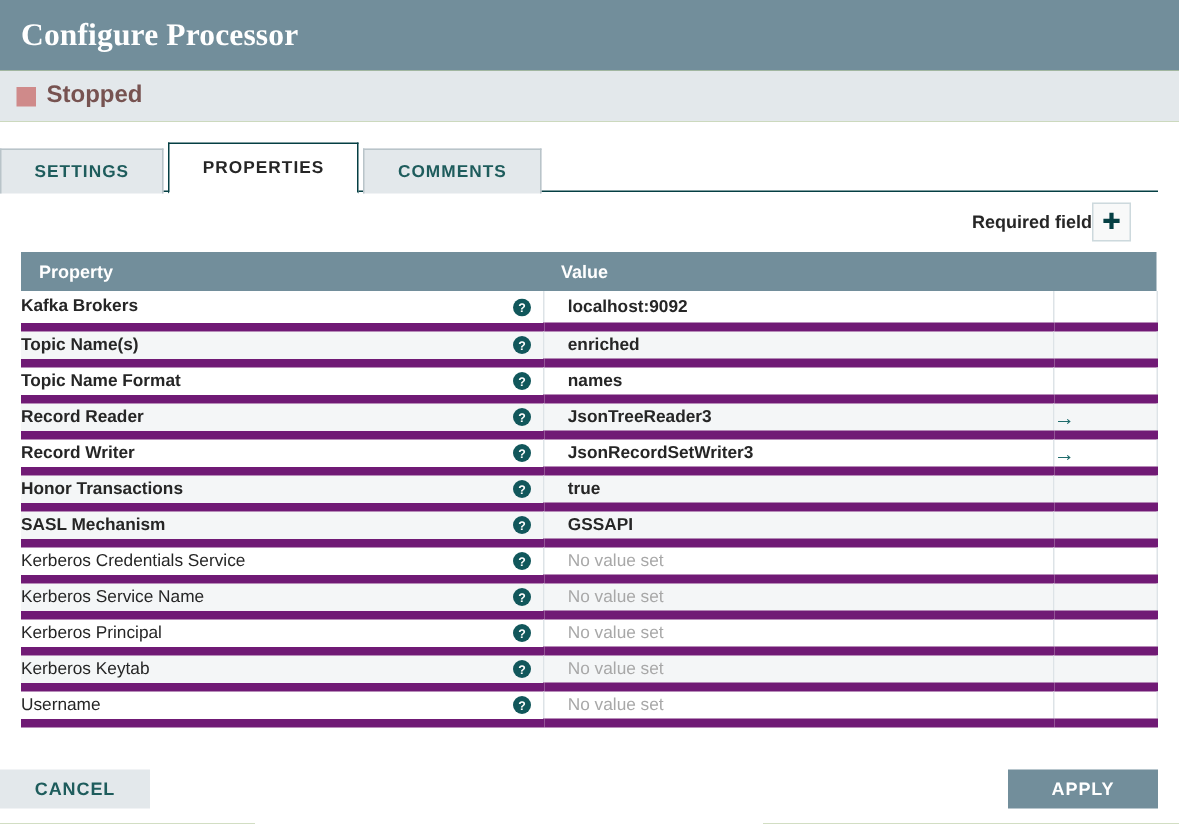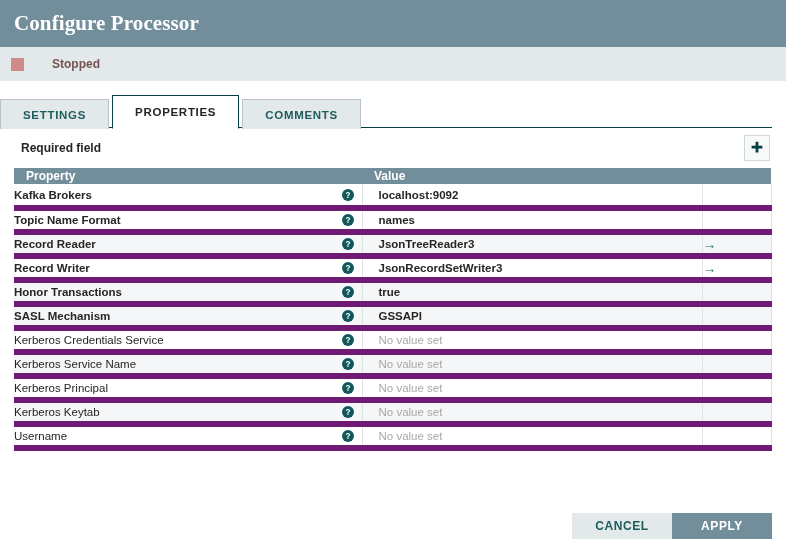--- a/index.html
+++ b/index.html
@@ -53,23 +53,22 @@
   }
   .status-swatch {
     width: 13px;
     height: 13px;
     background: #cf8a8a;
     display: inline-block;
     margin-right: 7px;
   }
   .status-text {
     color: #775351;
-    font-size: 12px;
-    font-weight: bold;
-    margin-left: 21px;
+    font-size: 16px;
+    font-weight: bold;
   }
 
   
   .tabs-wrap {
     position: relative;
     height: 47px;
     flex: 0 0 auto;
     background: #ffffff;
     box-sizing: border-box;
   }
@@ -121,22 +120,22 @@
   .body {
     flex: 1 1 auto;
     position: relative;
     background: #ffffff;
     overflow: hidden;
   }
   .toolbar-row {
     height: 40px;
     display: flex;
     align-items: center;
-    justify-content: space-between;
-    padding: 0 16px 0 21px;
+    justify-content: flex-end;
+    padding: 0 32px 0 21px;
     box-sizing: border-box;
   }
   .required-label {
     font-size: 12px;
     font-weight: bold;
     color: #262626;
   }
   .add-btn {
     width: 26px;
     height: 26px;
@@ -162,21 +161,21 @@
     width: 757px;
     border-collapse: collapse;
     table-layout: fixed;
   }
   table.props th {
     background: #728e9b;
     color: #ffffff;
     font-size: 12px;
     font-weight: bold;
     text-align: left;
-    height: 16px;
+    height: 26px;
     padding: 0 0 0 12px;
     box-sizing: border-box;
   }
   table.props td {
     height: 24px;
     font-size: 11.5px;
     color: #262626;
     border-bottom: 6px solid #701a75;
     border-right: 1px solid #dde3e7;
     padding: 0;
@@ -232,21 +231,21 @@
     line-height: 1;
   }
 
   
   .footer {
     flex: 0 0 auto;
     height: 47px;
     background: #ffffff;
     display: flex;
     align-items: center;
-    justify-content: flex-end;
+    justify-content: space-between;
     padding-right: 14px;
     box-sizing: border-box;
   }
   .btn {
     height: 26px;
     min-width: 100px;
     font-size: 12px;
     font-weight: bold;
     letter-spacing: 0.6px;
     border: none;
@@ -313,20 +312,28 @@
         </thead>
         <tbody id="props-body">
             <tr class="row-odd">
               <td class="prop-cell required"><span class="prop-name">Kafka Brokers</span><svg class="help-icon" viewBox="0 0 16 16">
                   <circle cx="8" cy="8" r="8" fill="#11575b"></circle>
                   <text x="8" y="12.2" text-anchor="middle" font-family="Liberation Sans, sans-serif" font-size="11" font-weight="bold" fill="#ffffff">?</text>
                 </svg></td>
               <td class="val-cell required"><span class="val-text">localhost:9092</span></td>
               <td class="go-cell"></td>
             </tr>
+            <tr class="row-even">
+              <td class="prop-cell required"><span class="prop-name">Topic Name(s)</span><svg class="help-icon" viewBox="0 0 16 16">
+                  <circle cx="8" cy="8" r="8" fill="#11575b"></circle>
+                  <text x="8" y="12.2" text-anchor="middle" font-family="Liberation Sans, sans-serif" font-size="11" font-weight="bold" fill="#ffffff">?</text>
+                </svg></td>
+              <td class="val-cell required"><span class="val-text">enriched</span></td>
+              <td class="go-cell"></td>
+            </tr>
             <tr class="row-odd">
               <td class="prop-cell required"><span class="prop-name">Topic Name Format</span><svg class="help-icon" viewBox="0 0 16 16">
                   <circle cx="8" cy="8" r="8" fill="#11575b"></circle>
                   <text x="8" y="12.2" text-anchor="middle" font-family="Liberation Sans, sans-serif" font-size="11" font-weight="bold" fill="#ffffff">?</text>
                 </svg></td>
               <td class="val-cell required"><span class="val-text">names</span></td>
               <td class="go-cell"></td>
             </tr>
             <tr class="row-even">
               <td class="prop-cell required"><span class="prop-name">Record Reader</span><svg class="help-icon" viewBox="0 0 16 16">

